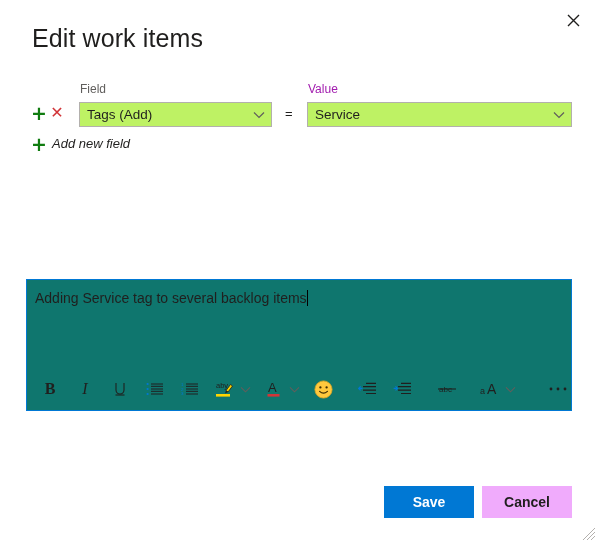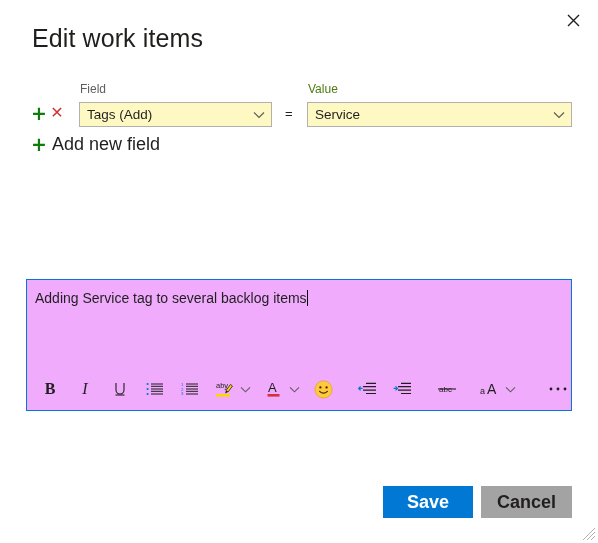--- a/index.html
+++ b/index.html
@@ -63,21 +63,21 @@
     left: 80px;
     top: 0;
     font-size: 12px;
     color: #605e5c;
   }
   .label-value {
     position: absolute;
     left: 308px;
     top: 0;
     font-size: 12px;
-    color: #4d7c0f;
+    color: #a21caf;
   }
 
   .clause-row {
     position: relative;
     height: 26px;
     margin-top: 1px;
   }
   .icon-btn {
     position: absolute;
     width: 16px;
@@ -106,21 +106,21 @@
     font-size: 16px;
     line-height: 16px;
     font-weight: 700;
     font-family: "DejaVu Sans", sans-serif;
   }
 
   .dropdown {
     position: absolute;
     height: 25px;
     border: 1px solid #b3b0ad;
-    background: #fef9c3;
+    background: #bef264;
     box-sizing: border-box;
     display: flex;
     align-items: center;
     cursor: pointer;
   }
   .dropdown-field { left: 79px; top: 1px; width: 193px; }
   .dropdown-value { left: 307px; top: 1px; width: 265px; }
   .dropdown .dd-text {
     flex: 1;
     padding-left: 7px;
@@ -155,36 +155,37 @@
     width: 16px;
     height: 16px;
     display: flex;
     align-items: center;
     justify-content: center;
   }
   .add-field-link {
     position: absolute;
     left: 52px;
     top: 2px;
-    font-size: 18px;
+    font-size: 13px;
     color: #201f1e;
     cursor: pointer;
     line-height: 16px;
+    font-style: italic;
   }
 
   
   .editor {
     position: absolute;
     left: 26px;
     top: 279px;
     width: 546px;
     height: 132px;
     border: 1px solid #0078d4;
     box-sizing: border-box;
-    background: #f0abfc;
+    background: #0f766e;
     display: flex;
     flex-direction: column;
   }
   .editor-body {
     flex: 1;
     padding: 9px 8px 0 8px;
     font-size: 14px;
     color: #201f1e;
     line-height: 18px;
     position: relative;
@@ -239,34 +240,34 @@
   .footer {
     position: absolute;
     right: 26px;
     top: 486px;
     display: flex;
     gap: 8px;
   }
   .btn {
     height: 32px;
     min-width: 90px;
-    font-size: 18px;
+    font-size: 14px;
     font-family: "Liberation Sans", sans-serif;
     border: none;
     cursor: pointer;
     padding: 0 16px;
     box-sizing: border-box;
   }
   .btn-primary {
     background: #0078d4;
     color: #ffffff;
     font-weight: 600;
   }
   .btn-secondary {
-    background: #a3a3a3;
+    background: #f0abfc;
     color: #201f1e;
     font-weight: 600;
   }
 
   
   .resize-grip {
     position: absolute;
     right: 2px;
     bottom: 2px;
     width: 14px;

